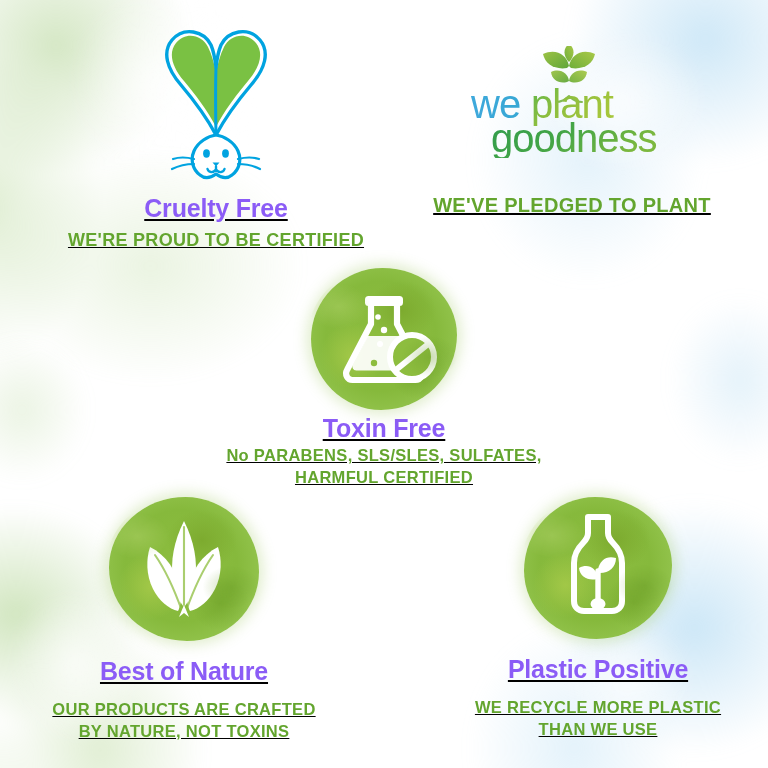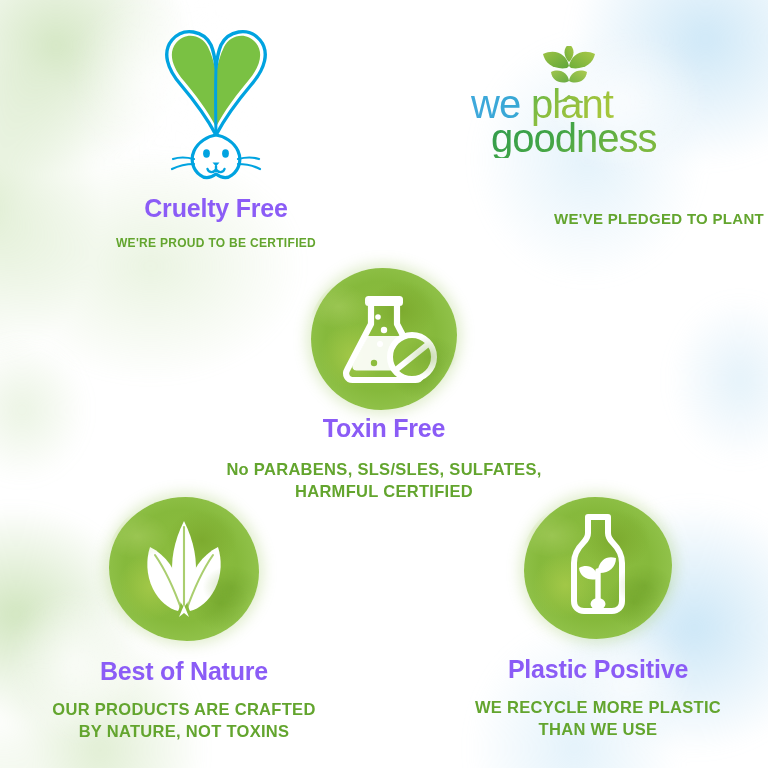--- a/index.html
+++ b/index.html
@@ -73,21 +73,21 @@
     background:radial-gradient(ellipse 44% 44% at 60% 50%, rgba(172,215,240,.32) 0%, rgba(172,215,240,0) 72%);
     filter:blur(9px);
   }
   .wash-l-mid{
     left:-70px;top:300px;width:200px;height:220px;
     background:radial-gradient(ellipse 44% 44% at 46% 50%, rgba(170,208,138,.24) 0%, rgba(170,208,138,0) 74%);
     filter:blur(9px);
   }
 
   
-  .block{position:absolute;text-align:center;}
+  .block{position:absolute;text-align:center;text-decoration:underline;}
   .icon-wrap{display:flex;align-items:center;justify-content:center;}
   .title{
     font-weight:bold;
     color:#8b5cf6;
     letter-spacing:-0.2px;
     white-space:nowrap;
   }
   .subtitle{
     font-weight:bold;
     color:#63a52e;
@@ -161,21 +161,21 @@
         <path d="M46 136 C38 134 31 134 25 136" fill="none" stroke="#00a3e0" stroke-width="2.2" stroke-linecap="round"></path>
         <path d="M46 141 C38 141 30 143 24 146" fill="none" stroke="#00a3e0" stroke-width="2.2" stroke-linecap="round"></path>
 
         <path d="M90 136 C98 134 105 134 111 136" fill="none" stroke="#00a3e0" stroke-width="2.2" stroke-linecap="round"></path>
         <path d="M90 141 C98 141 106 143 112 146" fill="none" stroke="#00a3e0" stroke-width="2.2" stroke-linecap="round"></path>
       </svg>
     </div>
 
     <div class="title" style="font-size:25px;margin-top:12px;">Cruelty Free</div>
 
-    <div class="subtitle" style="font-size:12px;margin-top:12px;">
+    <div class="subtitle" style="font-size:18px;margin-top:5px;">
       <div>WE'RE PROUD TO BE CERTIFIED</div>
     </div>
   </div>
 
   <div class="block" style="left:380px;top:22px;width:384px;">
 
     <div class="icon-wrap" style="height:160px;">
       <svg width="238" height="112" viewBox="0 0 238 112" xmlns="http://www.w3.org/2000/svg" aria-hidden="true">
         <defs>
           <linearGradient id="gWe" x1="0" y1="0" x2="1" y2="0">
@@ -221,21 +221,21 @@
 
           <path d="M26 50 C22 54 17 56 13 56 M26 50 C30 54 35 56 39 56" stroke="#6fae3a" stroke-width="2" fill="none" stroke-linecap="round" opacity=".85"></path>
         </g>
 
         <text x="18" y="72" font-family="'Liberation Sans', sans-serif" font-size="40" fill="url(#gWe)" letter-spacing="-1">we</text>
         <text x="78" y="72" font-family="'Liberation Sans', sans-serif" font-size="40" fill="url(#gPlant)" letter-spacing="-1">plant</text>
         <text x="38" y="106" font-family="'Liberation Sans', sans-serif" font-size="40" fill="url(#gGood)" letter-spacing="-1">goodness</text>
       </svg>
     </div>
 
-    <div class="subtitle" style="font-size:15px;margin-top:27px;text-align:right;">
+    <div class="subtitle" style="font-size:20px;margin-top:10px;">
       <div>WE'VE PLEDGED TO PLANT</div>
     </div>
   </div>
 
   <div class="block" style="left:192px;top:268px;width:384px;">
 
     <div class="icon-wrap">
       <div class="blob" style="width:146px;height:142px;">
         <svg viewBox="0 0 146 142" xmlns="http://www.w3.org/2000/svg" aria-hidden="true">
           <g fill="none" stroke="#ffffff" stroke-width="6.2" stroke-linejoin="round" stroke-linecap="round">
@@ -255,21 +255,21 @@
 
           <circle cx="101" cy="89" r="24" fill="#8dbd3f"></circle>
           <circle cx="101" cy="89" r="22" fill="none" stroke="#ffffff" stroke-width="6"></circle>
           <line x1="86" y1="101" x2="116" y2="77" stroke="#ffffff" stroke-width="6" stroke-linecap="round"></line>
         </svg>
       </div>
     </div>
 
     <div class="title" style="font-size:25px;margin-top:4px;">Toxin Free</div>
 
-    <div class="subtitle" style="font-size:16.5px;margin-top:15px;text-transform:none;">
+    <div class="subtitle" style="font-size:16.5px;margin-top:1px;text-transform:none;">
       <div>No PARABENS, SLS/SLES, SULFATES,</div>
       <div>HARMFUL CERTIFIED</div>
     </div>
   </div>
 
   <div class="block" style="left:-8px;top:497px;width:384px;">
 
     <div class="icon-wrap">
       <div class="blob" style="width:150px;height:144px;border-radius:51% 49% 48% 52% / 49% 52% 48% 51%;">
         <svg viewBox="0 0 150 144" xmlns="http://www.w3.org/2000/svg" aria-hidden="true">

